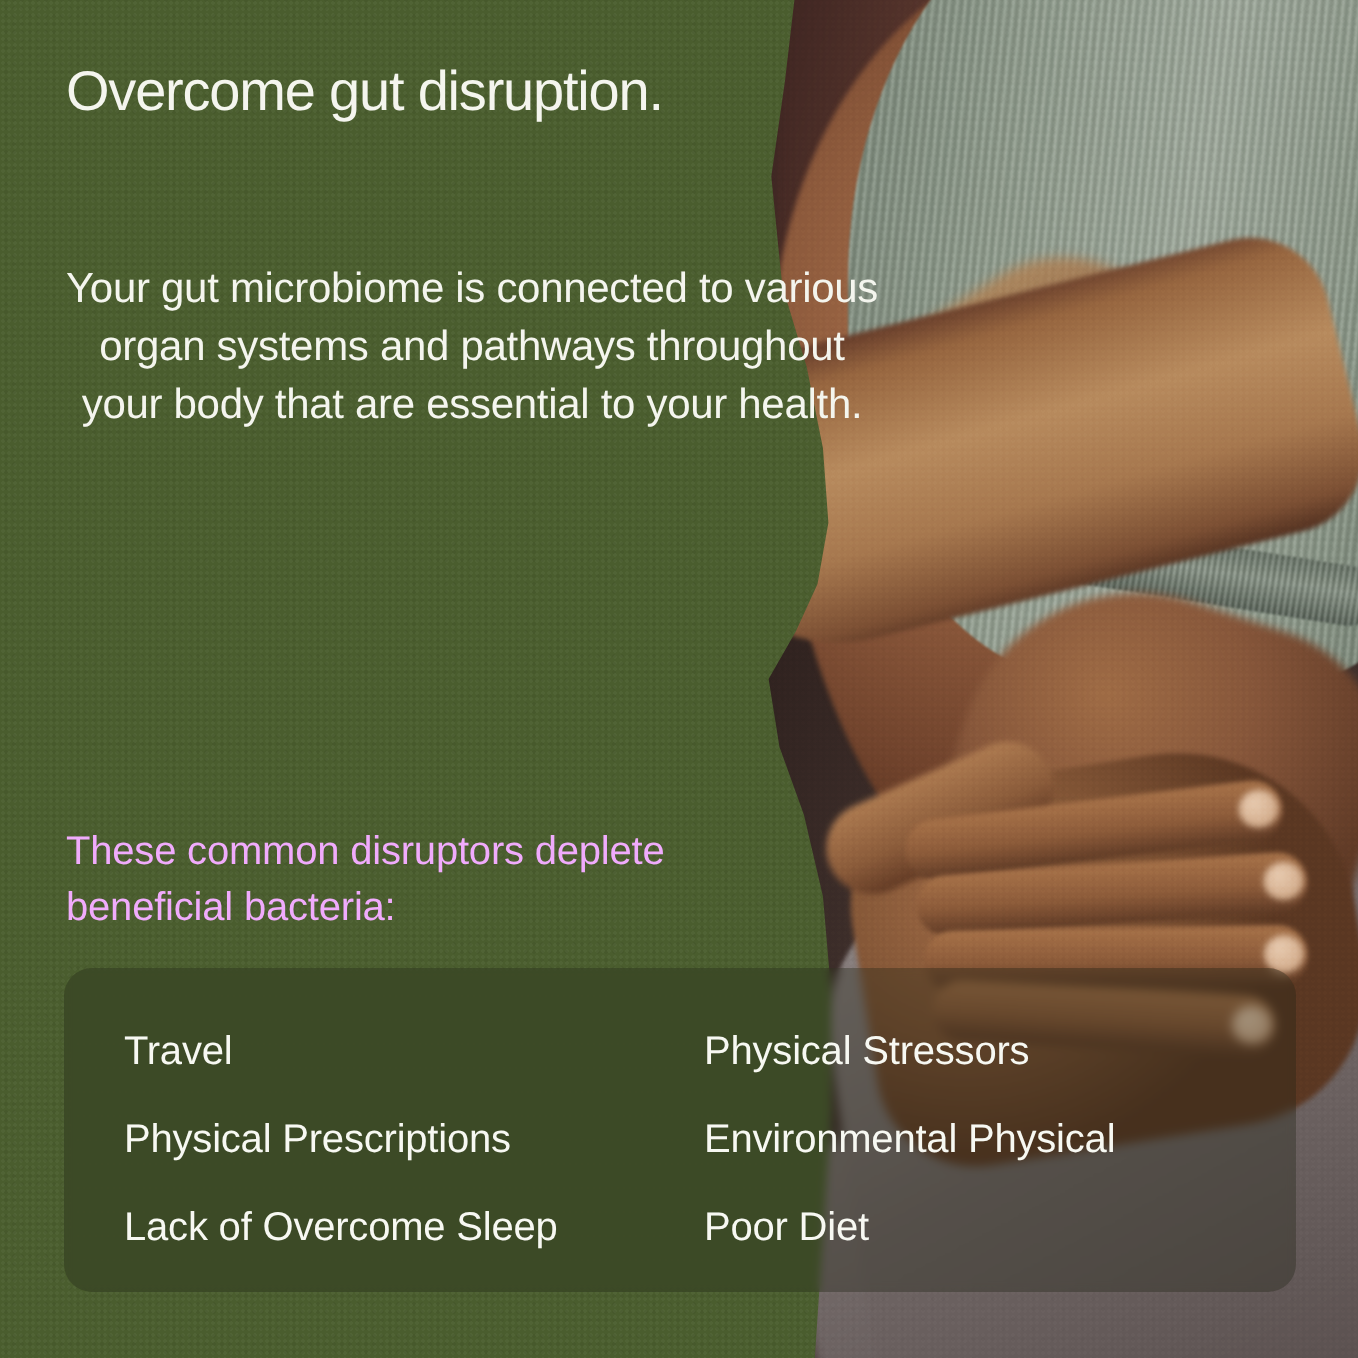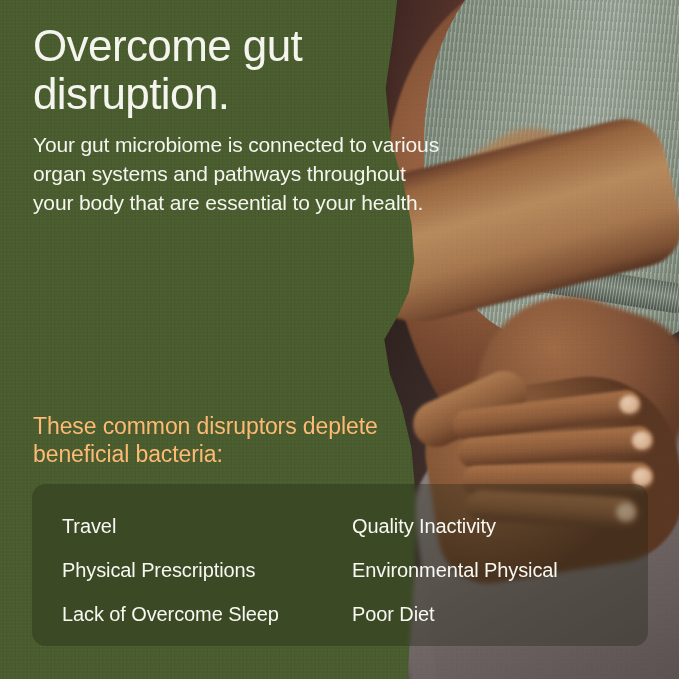--- a/index.html
+++ b/index.html
@@ -243,47 +243,48 @@
     background-position: 0 0, 1px 2px;
   }
 
   
   .content { position: absolute; inset: 0; }
 
   .headline {
     position: absolute;
     left: 33px; top: 22px;
     width: 400px;
-    font-size: 44px;
+    font-size: 28px;
     line-height: 48px;
     font-weight: 400;
     letter-spacing: -0.6px;
     color: #f4f5ee;
   }
 
   .lede {
     position: absolute;
     left: 33px; top: 130px;
     width: 406px;
     font-size: 21px;
     line-height: 29px;
     font-weight: 400;
     letter-spacing: -0.15px;
     color: #f4f5ee;
+    text-align: center;
   }
 
   .kicker {
     position: absolute;
     left: 33px; top: 412px;
     width: 370px;
-    font-size: 23px;
+    font-size: 20px;
     line-height: 28px;
     font-weight: 400;
     letter-spacing: -0.1px;
-    color: #fdba74;
+    color: #f0abfc;
   }
 
   
   .card {
     position: absolute;
     left: 32px; top: 484px;
     width: 616px; height: 162px;
     border-radius: 14px;
     background: rgba(32, 36, 20, 0.34);
     backdrop-filter: blur(2px);
@@ -347,21 +348,21 @@
 
     <h1 class="headline">Overcome gut disruption.</h1>
 
     <p class="lede">Your gut microbiome is connected to various organ systems and pathways throughout your body that are essential to your health.</p>
 
     <p class="kicker">These common disruptors deplete beneficial bacteria:</p>
 
     <div class="card">
       <div class="card-grid">
         <span class="disruptor">Travel</span>
-        <span class="disruptor">Quality Inactivity</span>
+        <span class="disruptor">Physical Stressors</span>
         <span class="disruptor">Physical Prescriptions</span>
         <span class="disruptor">Environmental Physical</span>
         <span class="disruptor">Lack of Overcome Sleep</span>
         <span class="disruptor">Poor Diet</span>
       </div>
     </div>
 
   </div>
 </div>
 

